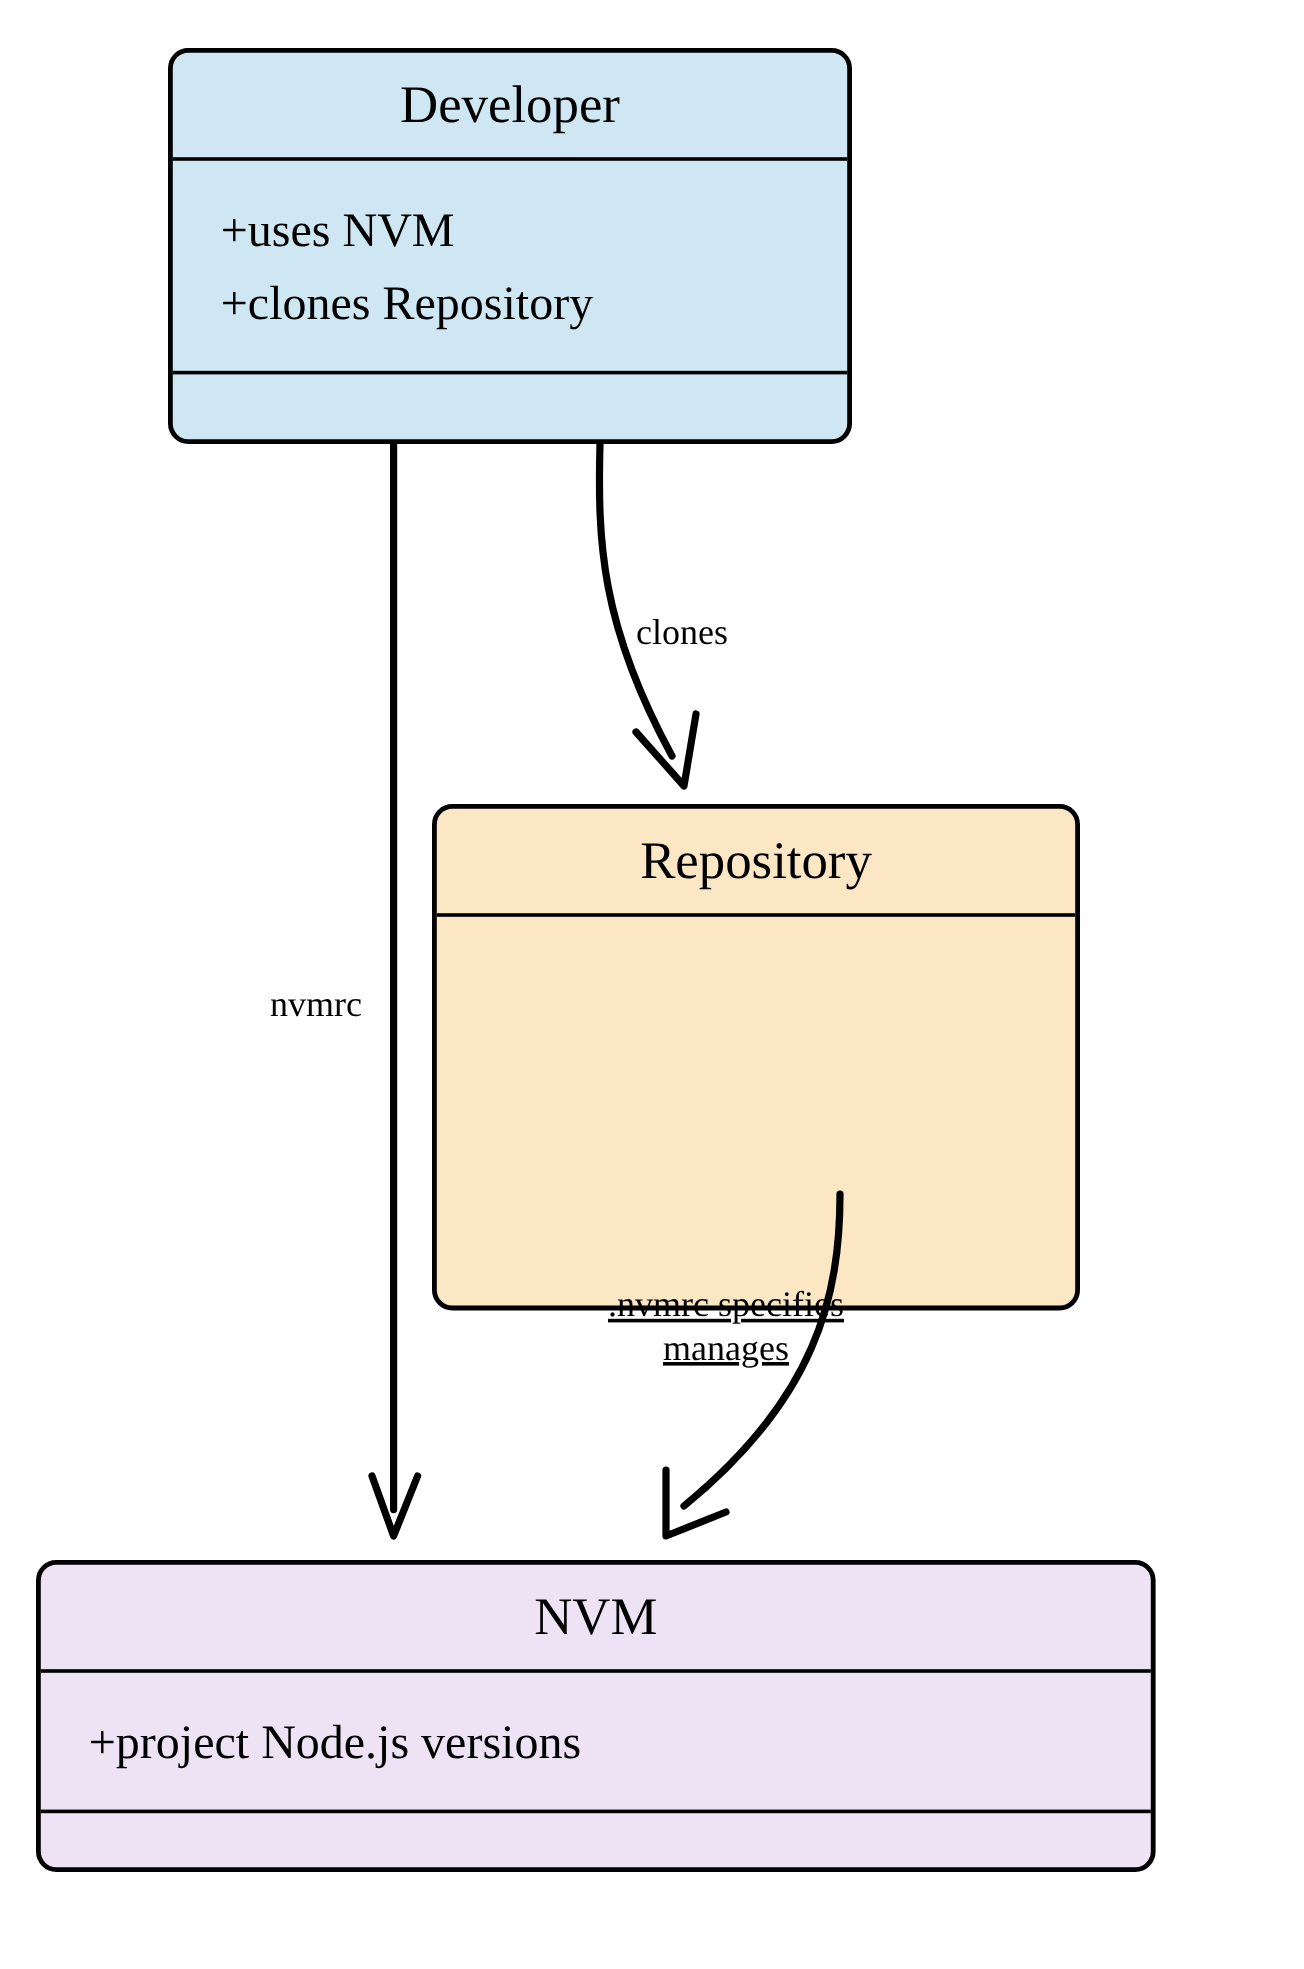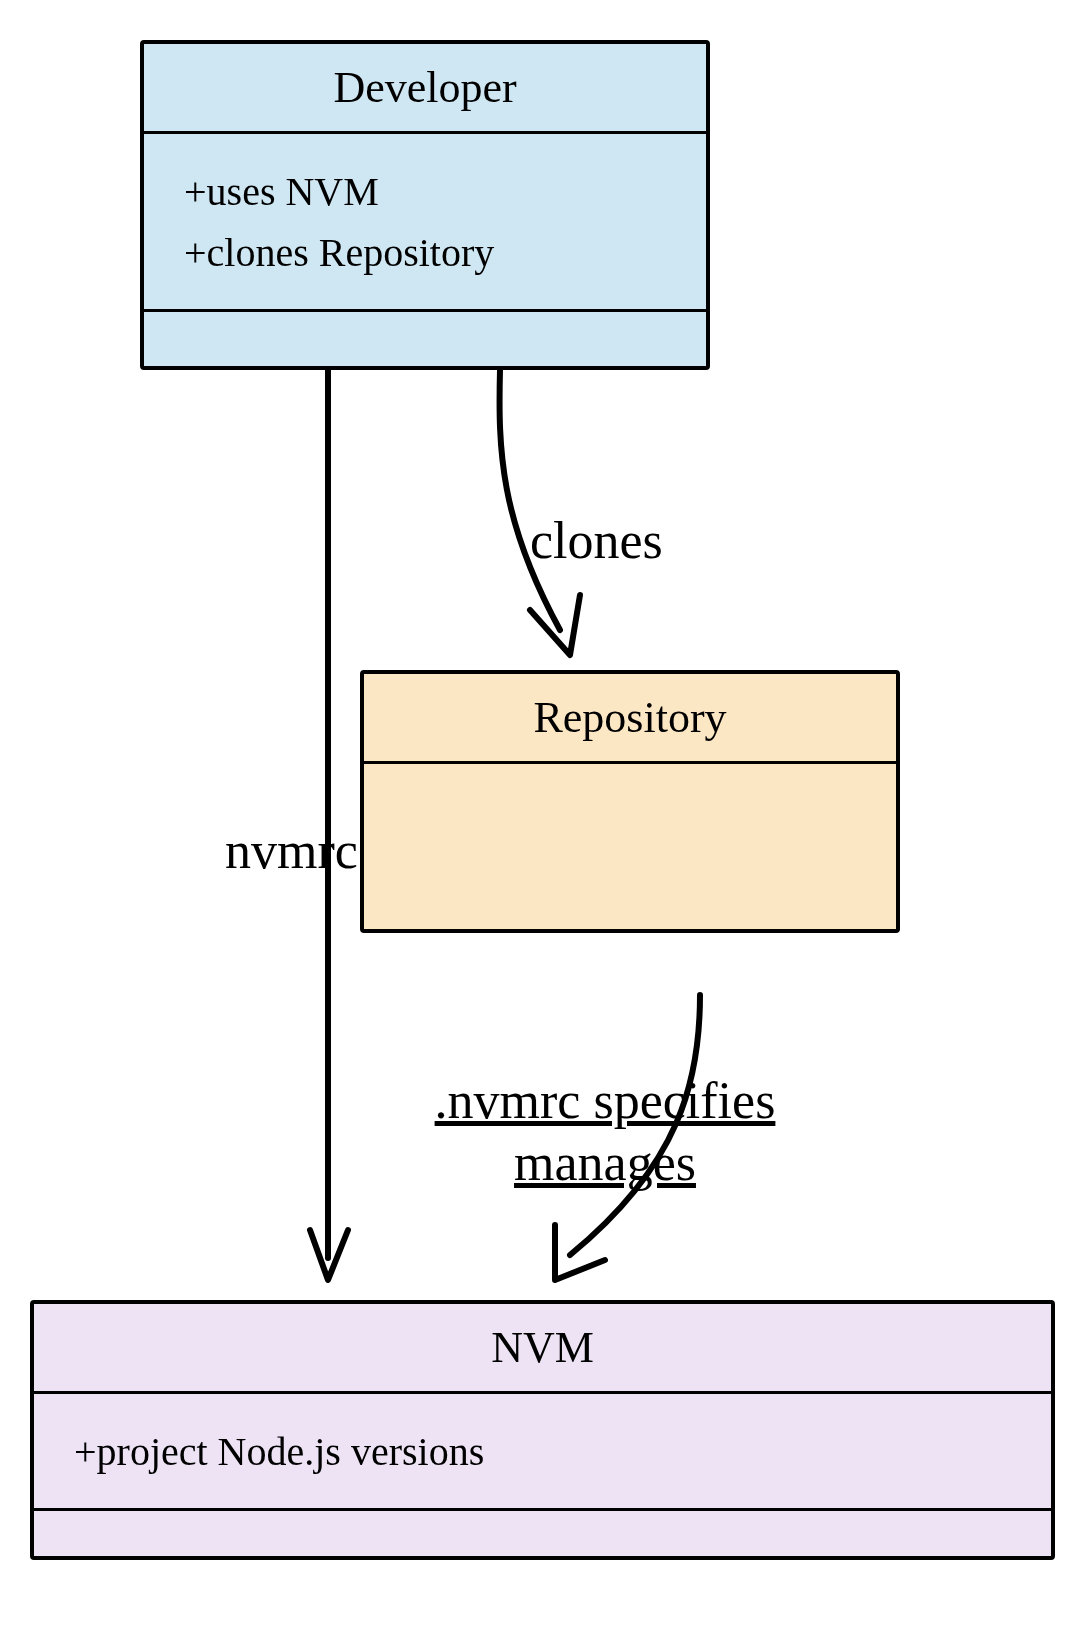--- a/index.html
+++ b/index.html
@@ -13,21 +13,21 @@
     position: relative;
   }
   .diagram {
     position: relative;
     width: 1087px;
     height: 1641px;
   }
   .class-box {
     position: absolute;
     border: 4px solid #000;
-    border-radius: 4px;
+    border-radius: 17px;
     background: #fff;
   }
   .class-title {
     text-align: center;
     font-size: 44px;
     padding: 18px 10px;
     border-bottom: 3px solid #000;
     font-weight: normal;
   }
   .class-body {
@@ -42,21 +42,21 @@
   .class-footer-line {
     position: absolute;
     bottom: 8px;
     left: 0;
     right: 0;
     height: 3px;
     background: #000;
   }
   .edge-label {
     position: absolute;
-    font-size: 52px;
+    font-size: 30px;
     text-align: center;
     color: #000;
     line-height: 1.2;
   }
   svg.connectors {
     position: absolute;
     top: 0;
     left: 0;
     width: 1087px;
     height: 1641px;
@@ -74,25 +74,25 @@
 
   <div class="class-box box-developer" style="left:140px; top:40px; width:570px; height:330px;">
     <div class="class-title">Developer</div>
     <div class="class-body">
       <div class="class-attr">+uses NVM</div>
       <div class="class-attr">+clones Repository</div>
       <div class="class-footer-line"></div>
     </div>
   </div>
 
-  <div class="class-box box-repository" style="left:360px; top:670px; width:540px; height:263px;">
+  <div class="class-box box-repository" style="left:360px; top:670px; width:540px; height:422px;">
     <div class="class-title">Repository</div>
   </div>
 
-  <div class="class-box box-nvm" style="left:30px; top:1300px; width:1025px; height:260px;">
+  <div class="class-box box-nvm" style="left:30px; top:1300px; width:933px; height:260px;">
     <div class="class-title">NVM</div>
     <div class="class-body">
       <div class="class-attr">+project Node.js versions</div>
       <div class="class-footer-line"></div>
     </div>
   </div>
 
   <div class="edge-label" style="left:530px; top:510px;">clones</div>
 
   <div class="edge-label" style="left:225px; top:820px;">nvmrc</div>

